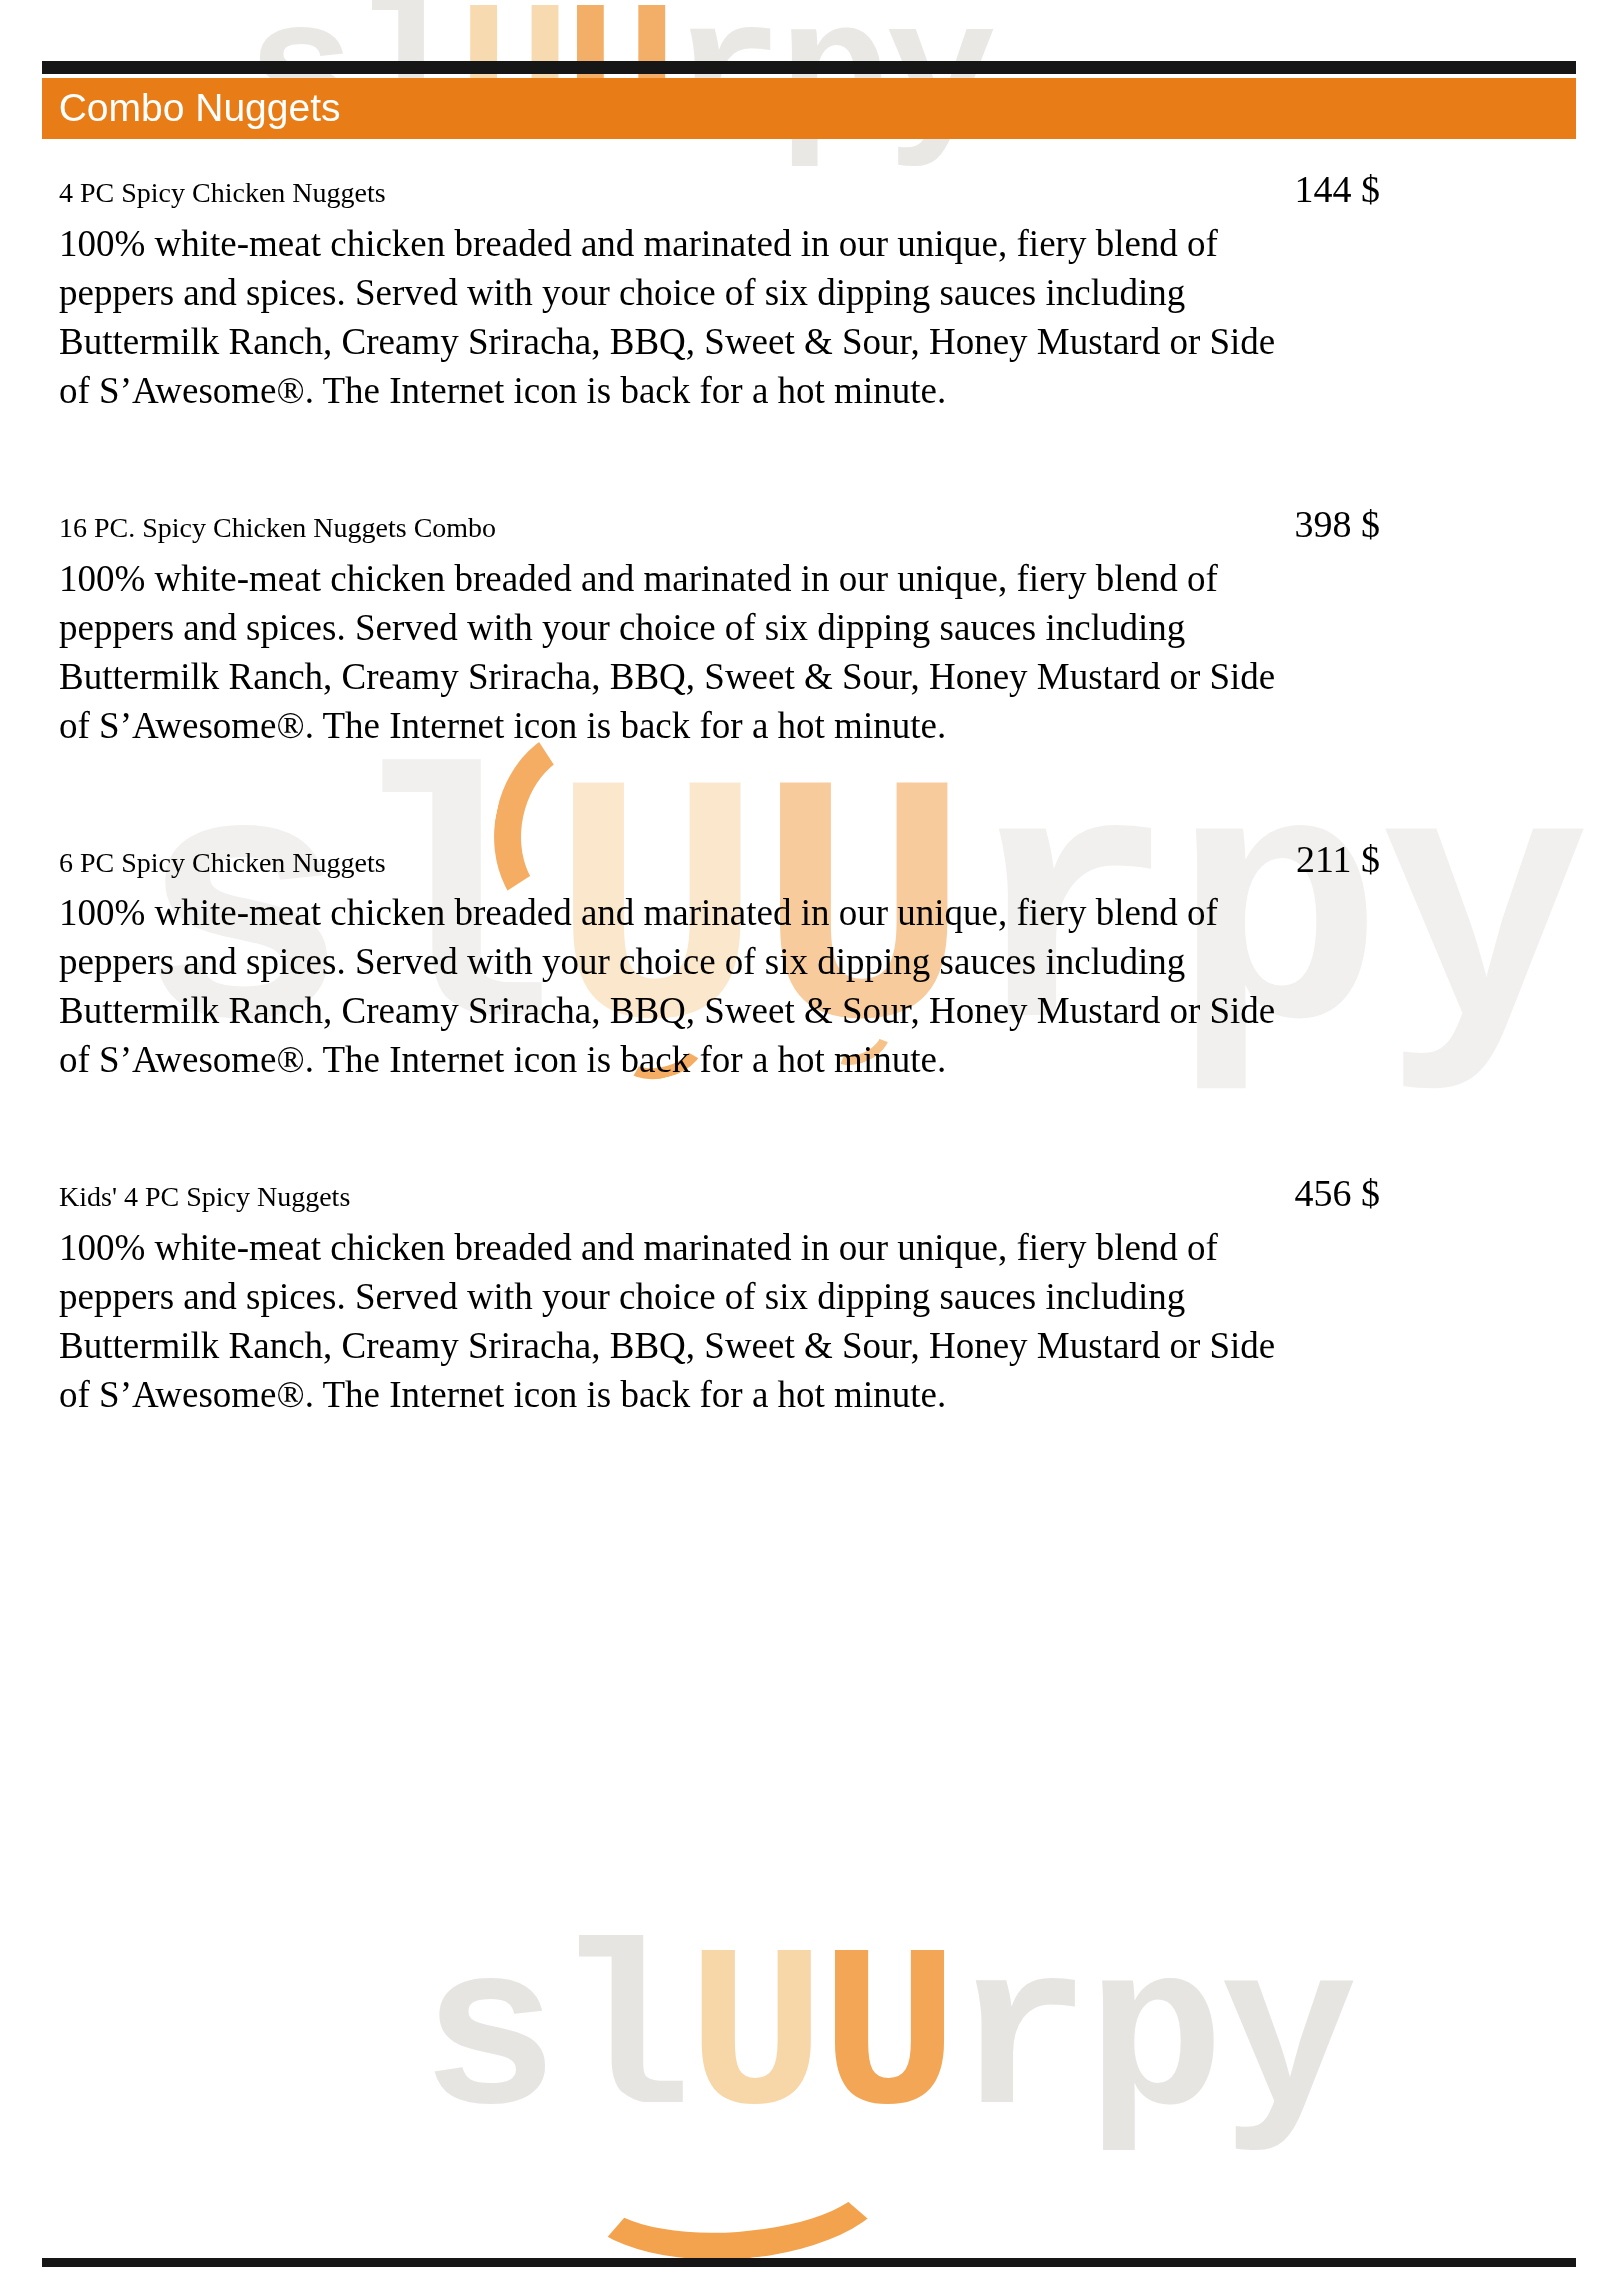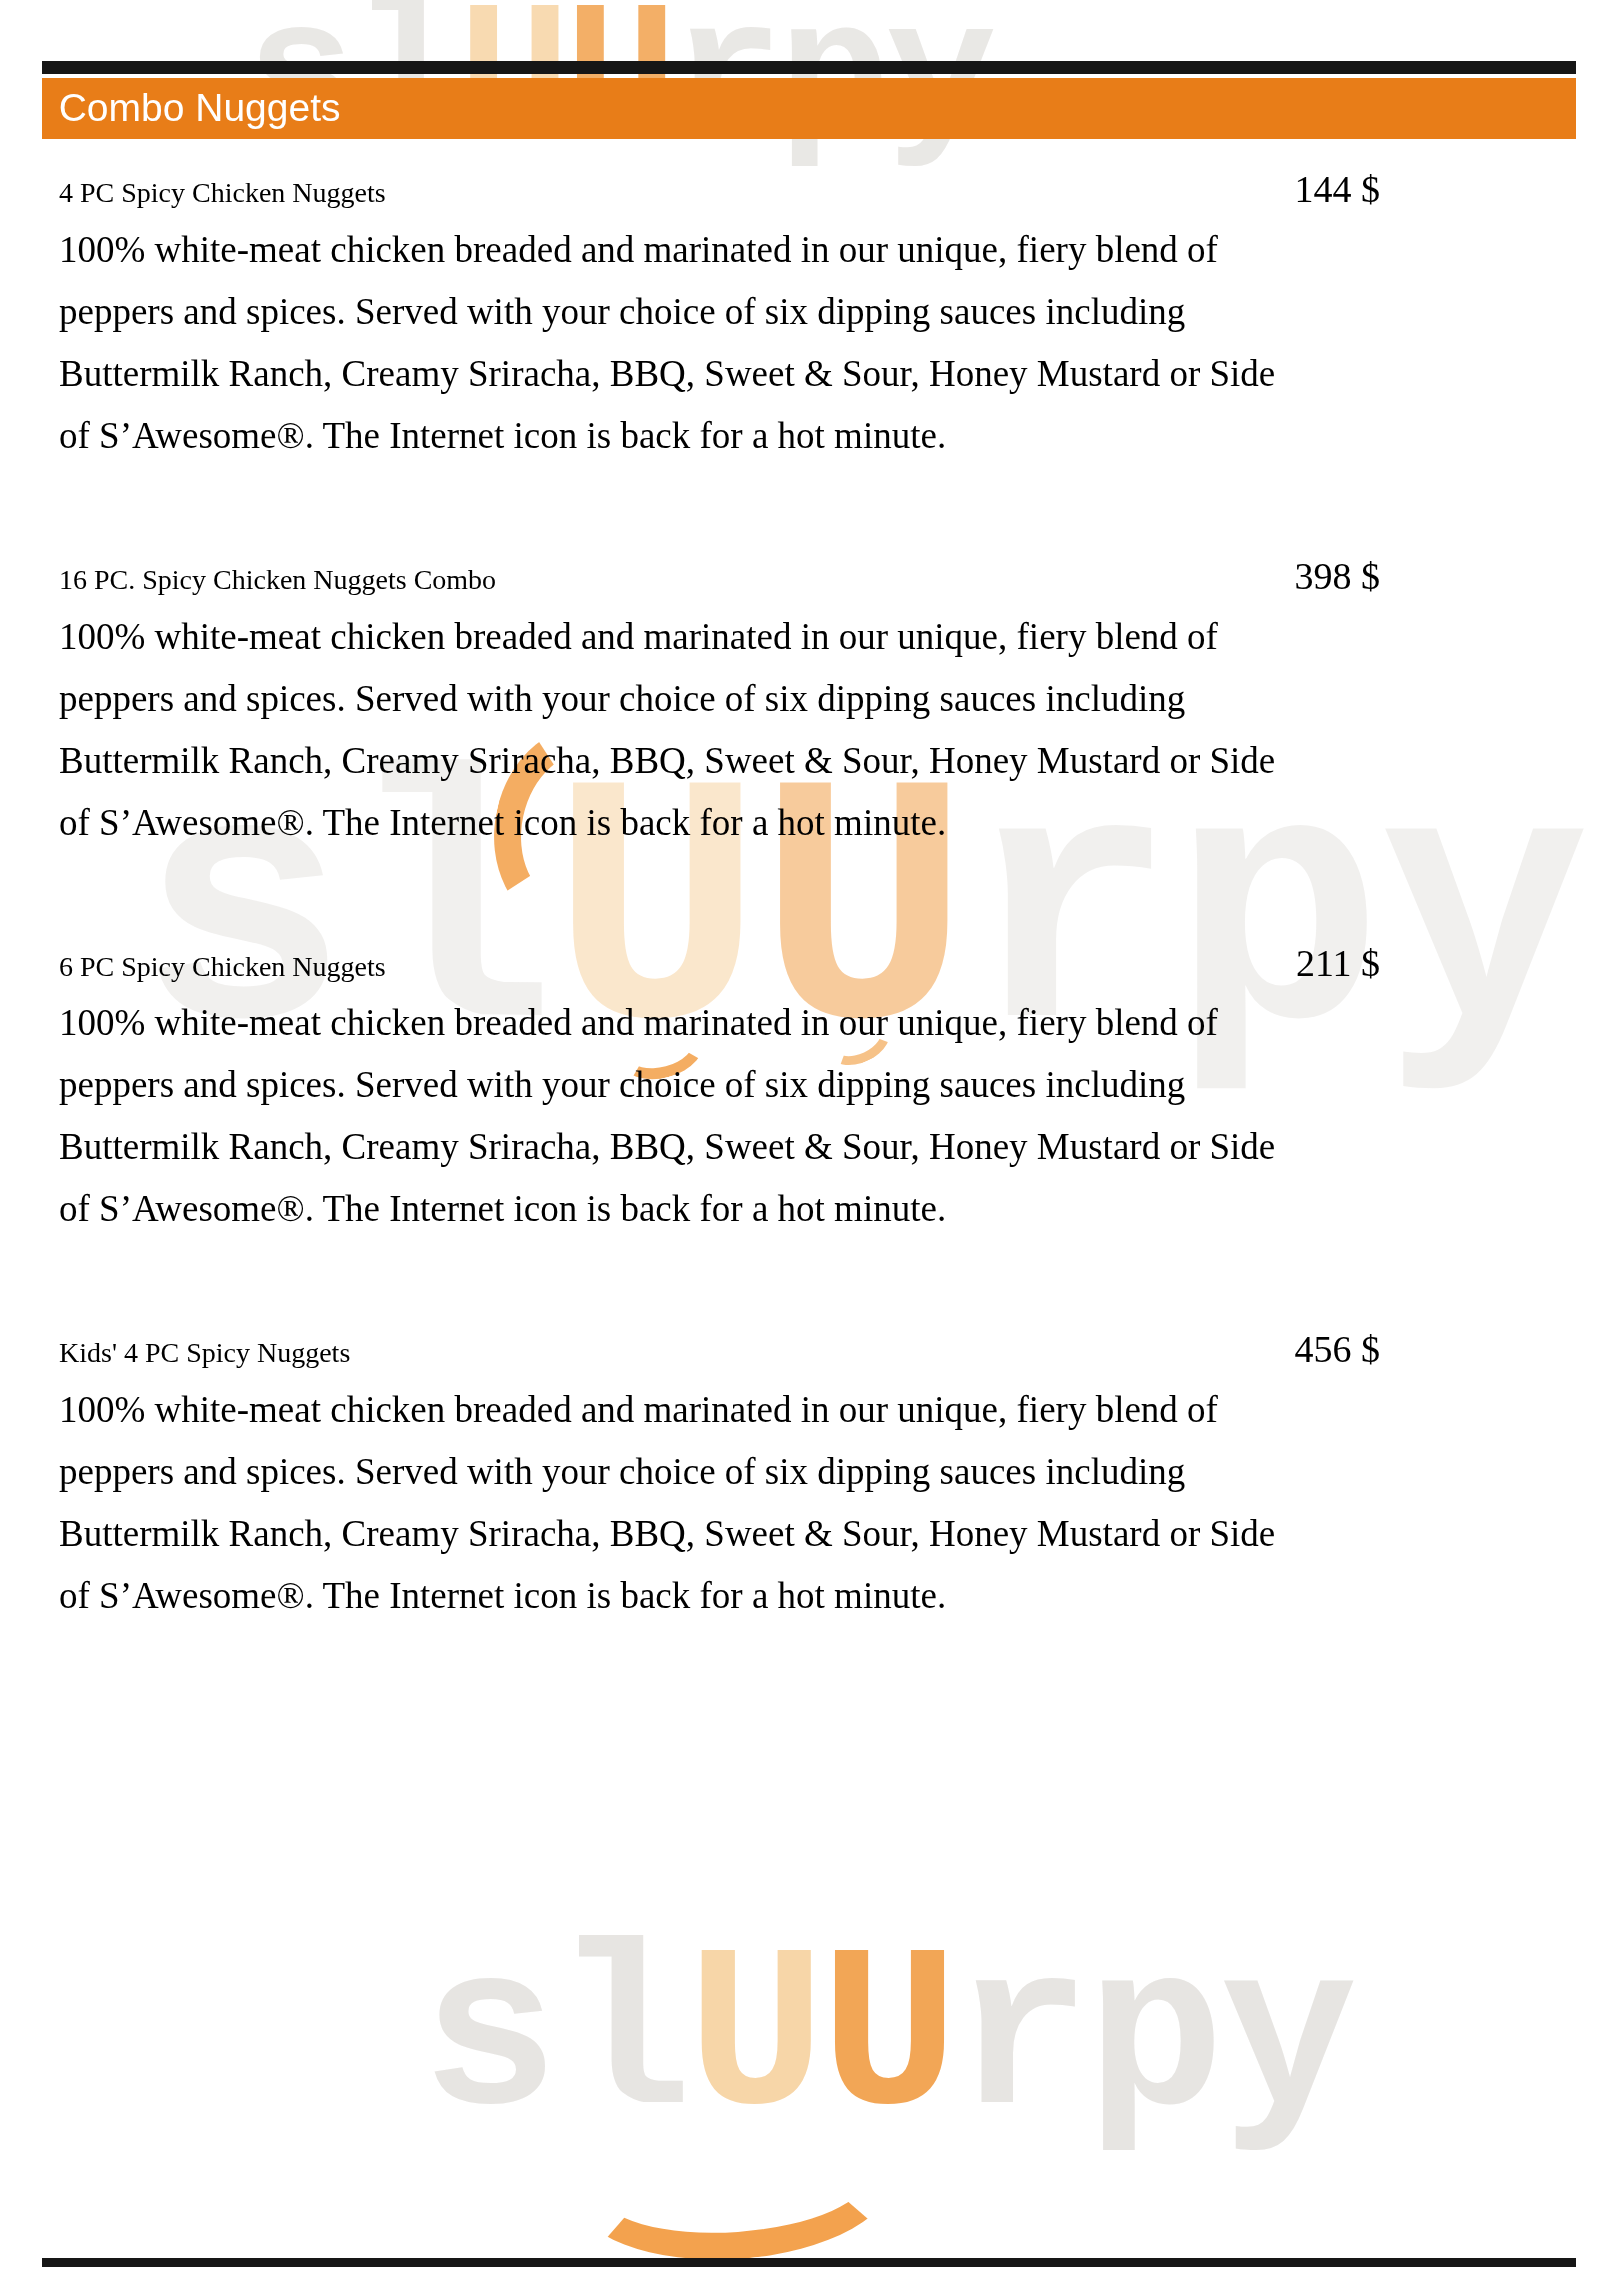--- a/index.html
+++ b/index.html
@@ -101,21 +101,21 @@
   .menu-item { margin-bottom: 87px; }
   .item-header {
     display: flex;
     align-items: baseline;
     width: 100%;
   }
   .item-name  { font-size: 28px; }
   .item-price { margin-left: auto; font-size: 38px; text-align: right; }
   .item-desc  {
     font-size: 37px;
-    line-height: 62px;
+    line-height: 49px;
     width: 1220px;
     margin-top: 7.8px;
   }
 
   .bottom-bar {
     position: absolute;
     left: 42px; top: 2258px;
     width: 1534px; height: 8.8px;
     background: #161616;
   }

